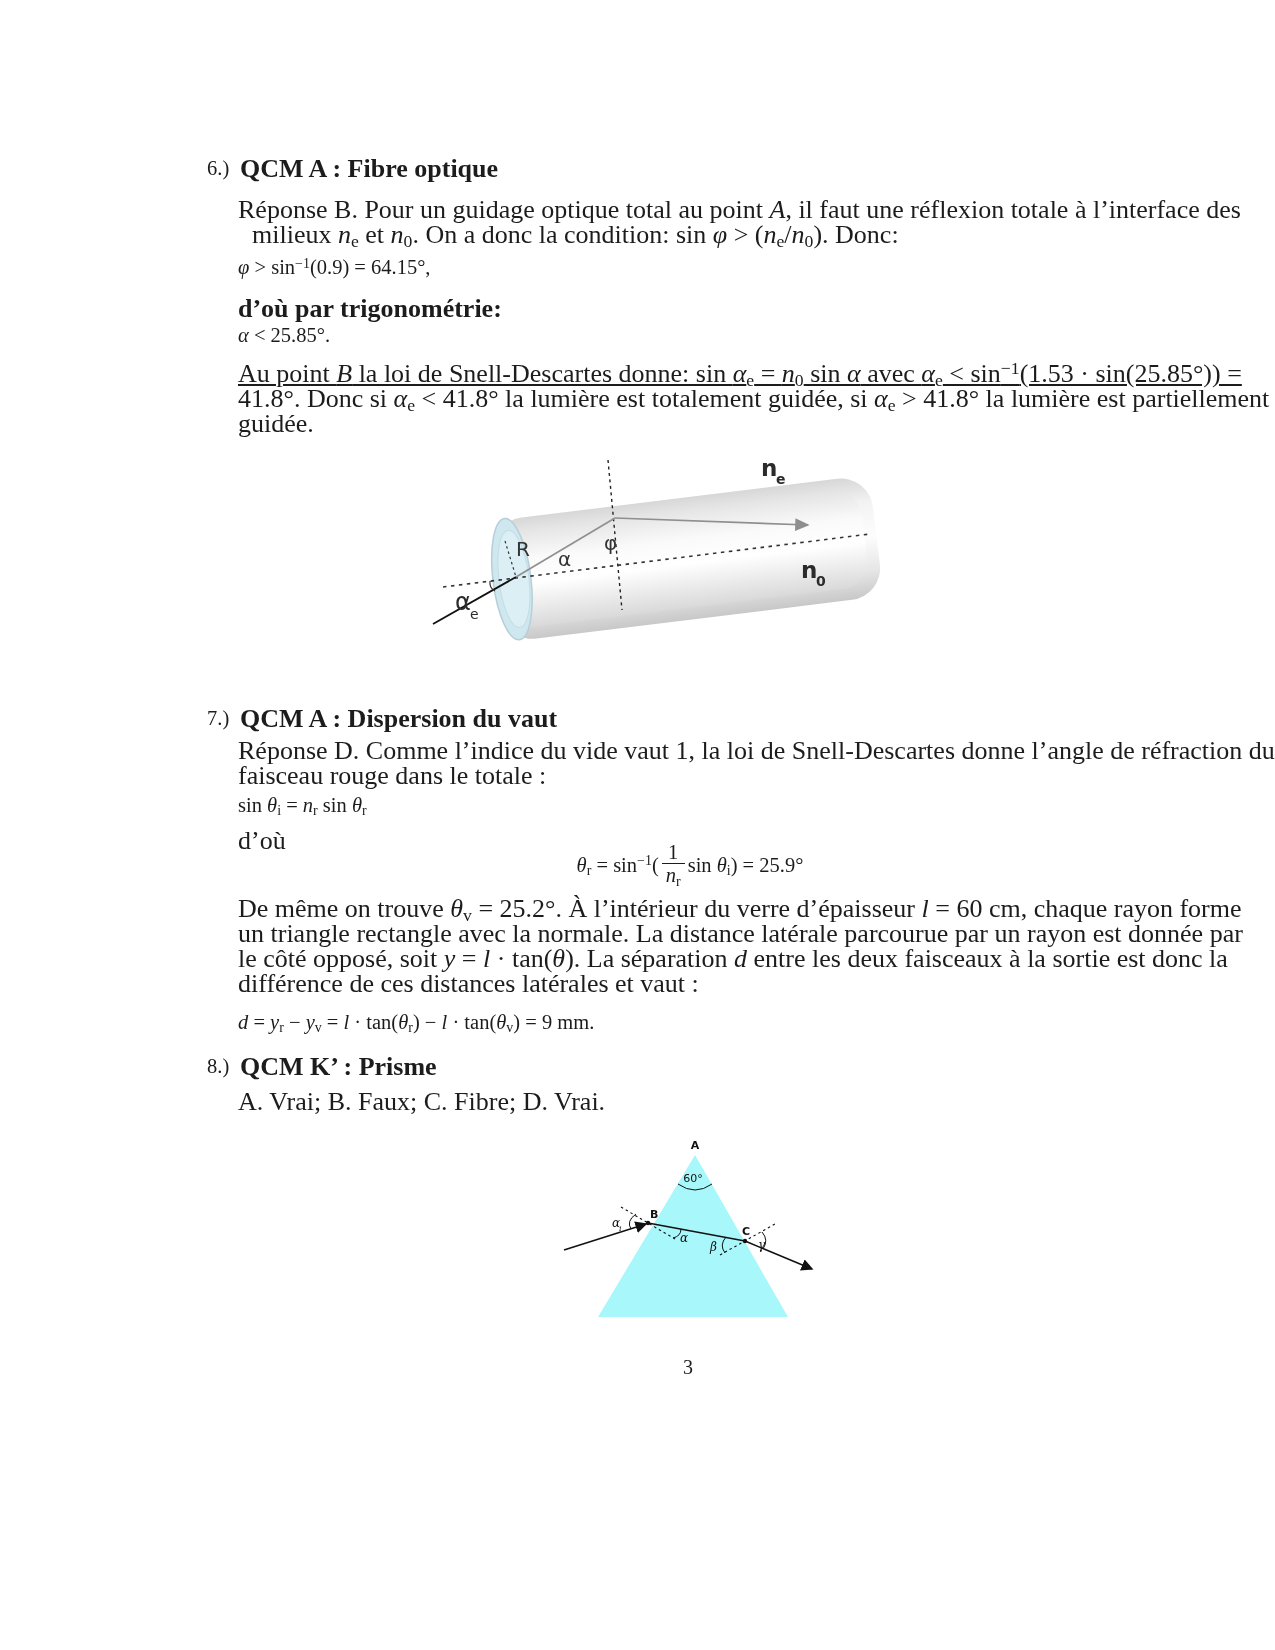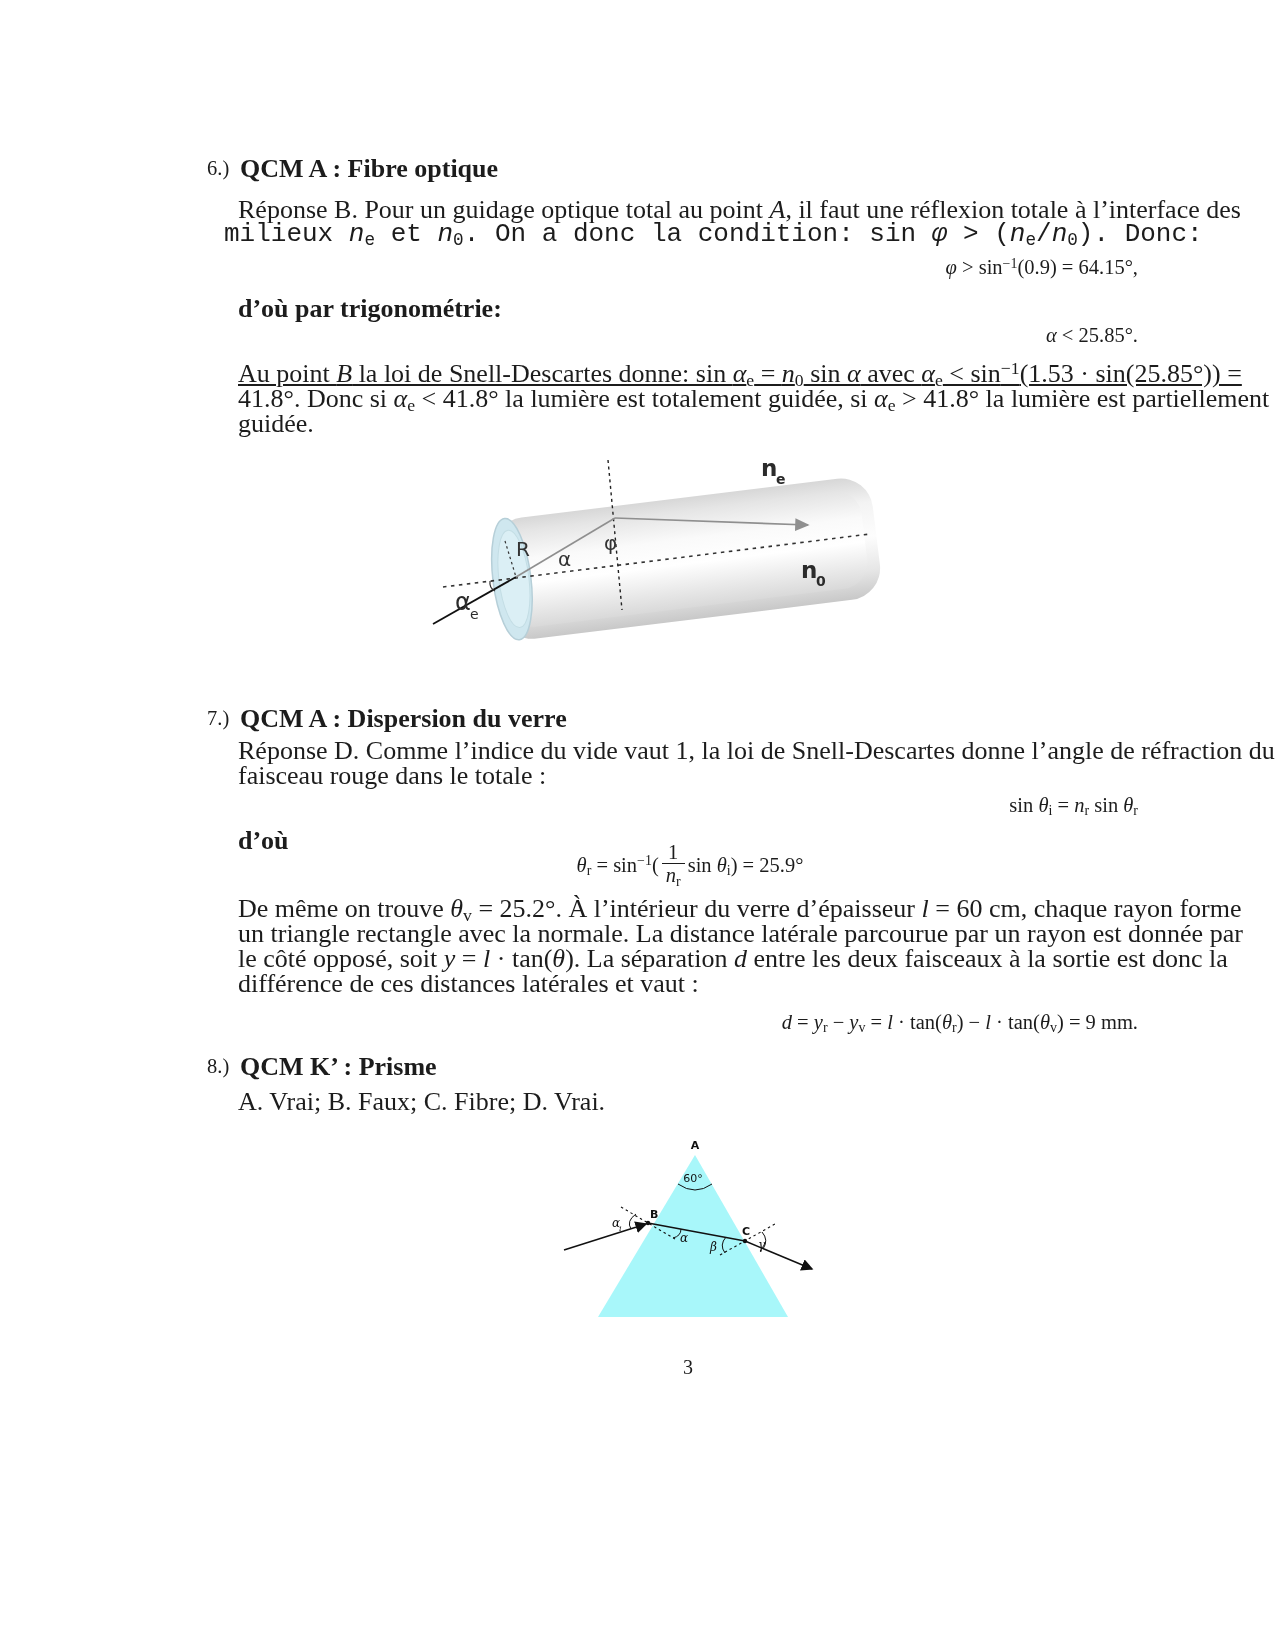--- a/index.html
+++ b/index.html
@@ -5,21 +5,21 @@
   html,body{margin:0;padding:0;}
   body{
     width:1275px;height:1650px;position:relative;background:#ffffff;
     font-family:"Liberation Serif","DejaVu Serif",serif;color:#1c1c1c;
     overflow:hidden;
   }
   .abs{position:absolute;}
   .body-line{font-size:26px;line-height:25px;white-space:nowrap;}
   .item-no{font-size:20.5px;line-height:25px;}
   .sec-title{font-size:26px;line-height:25px;font-weight:bold;white-space:nowrap;}
-  .eq{left:238px;width:900px;text-align:right;font-size:20.5px;line-height:25px;}
+  .eq{left:238px;width:900px;text-align:left;font-size:20.5px;line-height:25px;}
   sub{font-size:68%;vertical-align:baseline;position:relative;top:0.25em;}
   sup{font-size:68%;vertical-align:baseline;position:relative;top:-0.45em;}
   .frac-row{left:240px;width:900px;display:flex;justify-content:center;align-items:center;font-size:20.5px;}
   .frac{display:inline-flex;flex-direction:column;align-items:center;margin:0 3px;}
   .frac .num,.frac .den{font-size:20.5px;line-height:22px;padding:0 4px;}
   .frac .bar{width:100%;height:1.4px;background:#1c1c1c;}
   .page-num{font-size:20px;}
   svg text{font-family:"DejaVu Sans","Liberation Sans",sans-serif;}
   .fig-label-big{font-size:23px;font-weight:600;fill:#2b2b2b;}
   .fig-label-sub{font-size:14px;font-weight:600;fill:#2b2b2b;}
@@ -28,21 +28,21 @@
   .prism-greek{font-size:12px;font-style:italic;fill:#111;font-family:"DejaVu Serif","Liberation Serif",serif;}
   .prism-greek-sub{font-size:8px;font-style:italic;fill:#111;font-family:"DejaVu Serif","Liberation Serif",serif;}
 </style>
 </head>
 <body>
 
 <div class="abs item-no" style="left:207px;top:156px;">6.)</div>
 <div class="abs sec-title" style="left:240px;top:156px;">QCM A : Fibre optique</div>
 
 <div class="abs body-line" style="left:238px;top:197px;">Réponse B. Pour un guidage optique total au point <i>A</i>, il faut une réflexion totale à l’interface des</div>
-<div class="abs body-line" style="left:224px;top:222px;font-family:Liberation Mono, monospace;">milieux <i>n</i><sub>e</sub> et <i>n</i><sub>0</sub>. On a donc la condition: sin <i>φ</i> &gt; (<i>n</i><sub>e</sub>/<i>n</i><sub>0</sub>). Donc:</div>
+<div class="abs body-line" style="left:252px;top:222px;">milieux <i>n</i><sub>e</sub> et <i>n</i><sub>0</sub>. On a donc la condition: sin <i>φ</i> &gt; (<i>n</i><sub>e</sub>/<i>n</i><sub>0</sub>). Donc:</div>
 
 <div class="abs eq" style="top:255px;"><i>φ</i> &gt; sin<sup>−1</sup>(0.9) = 64.15°,</div>
 
 <div class="abs body-line" style="left:238px;top:296px;font-weight:bold;">d’où par trigonométrie:</div>
 
 <div class="abs eq" style="top:323px;"><i>α</i> &lt; 25.85°.</div>
 
 <div class="abs body-line" style="left:238px;top:361px;text-decoration:underline;">Au point <i>B</i> la loi de Snell-Descartes donne: sin <i>α</i><sub>e</sub> = <i>n</i><sub>0</sub> sin <i>α</i> avec <i>α</i><sub>e</sub> &lt; sin<sup>−1</sup>(1.53 · sin(25.85°)) =</div>
 <div class="abs body-line" style="left:238px;top:386px;">41.8°. Donc si <i>α</i><sub>e</sub> &lt; 41.8° la lumière est totalement guidée, si <i>α</i><sub>e</sub> &gt; 41.8° la lumière est partiellement</div>
 <div class="abs body-line" style="left:238px;top:411px;">guidée.</div>
@@ -90,28 +90,28 @@
   <text x="179" y="112" class="fig-label-mid">φ</text>
   <text x="30" y="172" class="fig-label-big" style="font-weight:400;font-size:24px">α</text>
   <text x="45" y="181" class="fig-label-sub" style="font-weight:400">e</text>
   <text x="336" y="38" class="fig-label-big">n</text>
   <text x="351" y="46" class="fig-label-sub">e</text>
   <text x="376" y="140" class="fig-label-big">n</text>
   <text x="391" y="148" class="fig-label-sub">0</text>
 </svg>
 
 <div class="abs item-no" style="left:207px;top:706px;">7.)</div>
-<div class="abs sec-title" style="left:240px;top:706px;">QCM A : Dispersion du verre</div>
+<div class="abs sec-title" style="left:240px;top:706px;">QCM A : Dispersion du vaut</div>
 
 <div class="abs body-line" style="left:238px;top:738px;">Réponse D. Comme l’indice du vide vaut 1, la loi de Snell-Descartes donne l’angle de réfraction du</div>
 <div class="abs body-line" style="left:238px;top:763px;">faisceau rouge dans le totale :</div>
 
 <div class="abs eq" style="top:793px;">sin <i>θ</i><sub>i</sub> = <i>n</i><sub>r</sub> sin <i>θ</i><sub>r</sub></div>
 
-<div class="abs body-line" style="left:238px;top:828px;font-weight:bold;">d’où</div>
+<div class="abs body-line" style="left:238px;top:828px;">d’où</div>
 
 <div class="abs frac-row" style="top:841px;">
   <span><i>θ</i><sub>r</sub> = sin<sup>−1</sup>(</span>
   <span class="frac">
     <span class="num">1</span>
     <span class="bar"></span>
     <span class="den"><i>n</i><sub>r</sub></span>
   </span>
   <span> sin <i>θ</i><sub>i</sub>) = 25.9°</span>
 </div>

